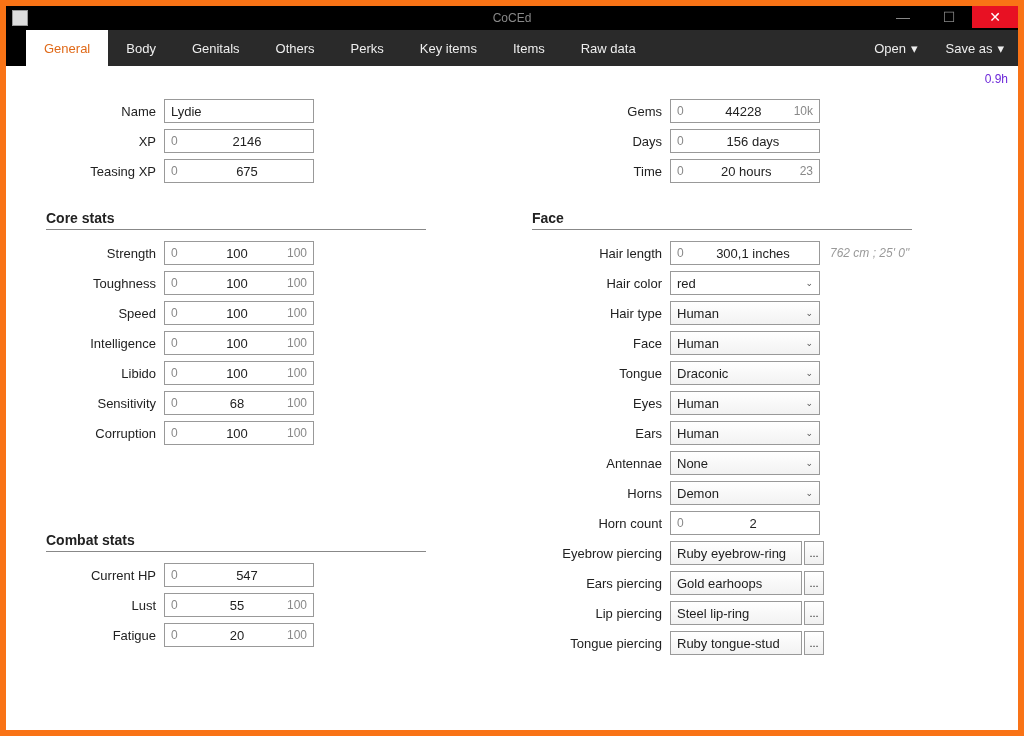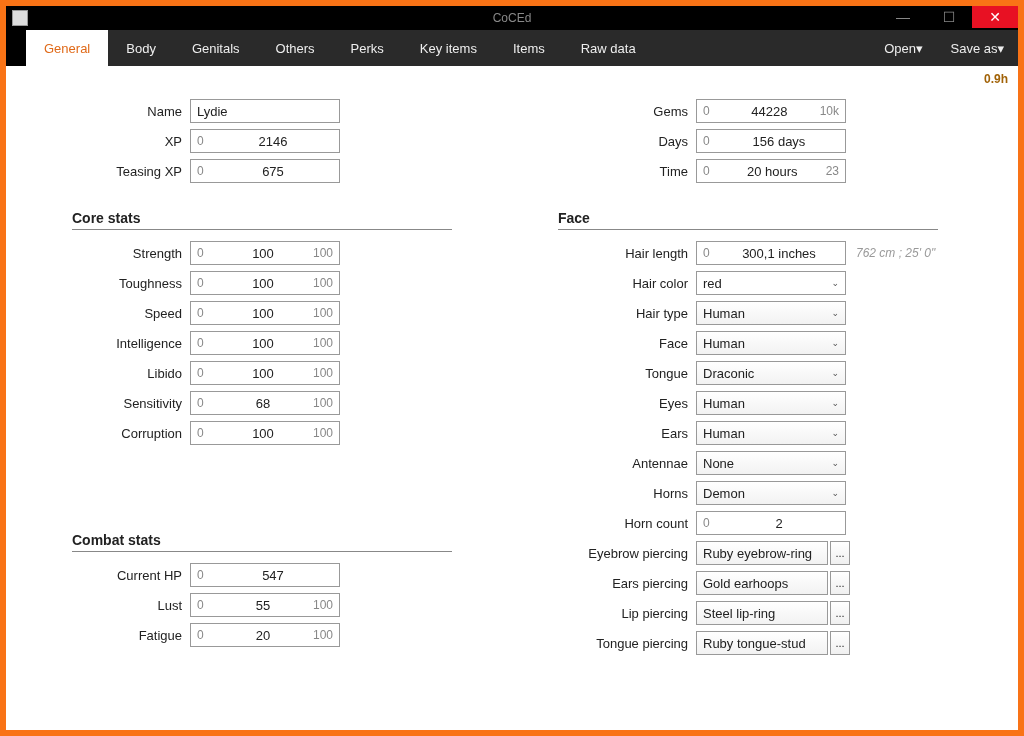--- a/index.html
+++ b/index.html
@@ -8,25 +8,25 @@
 .titlebar { height: 24px; background: #000; display: flex; align-items: center; color: #666; position: relative; }
 .titlebar .icon { width: 16px; height: 16px; margin: 0 6px; background: #ddd; border: 1px solid #999; }
 .titlebar .title { position: absolute; left: 50%; transform: translateX(-50%); font-size: 12px; color: #888; }
 .winbtns { position: absolute; right: 0; top: 0; display: flex; height: 22px; }
 .winbtn { width: 46px; display:flex; align-items:center; justify-content:center; font-size:14px; color:#888; }
 .winbtn.close { background: #e81123; color:#fff; }
 .tabstrip { height: 36px; background: #2a2a2a; display:flex; align-items: stretch; position: relative; margin-left: 20px; }
 .tab { padding: 0 18px; display:flex; align-items:center; color:#eee; font-size:13px; cursor:pointer; }
 .tab.active { background:#fff; color:#e06a19; }
 .tabstrip .spacer { flex:1; }
-.menu { display:flex; align-items:center; padding:0 14px; color:#eee; cursor:pointer; }
+.menu { display:flex; align-items:center; padding:0 14px; color:#eee; cursor:pointer; gap:5px; }
 .content { flex:1; background:#fff; padding: 30px 40px 20px 40px; overflow:auto; position:relative; }
-.version { position:absolute; top:6px; right:10px; color:#a16207; font-size:12px;font-weight:bold; }
+.version { position:absolute; top:6px; right:10px; color:#6d28d9; font-size:12px; }
 .two-col { display:flex; gap:40px; }
-.col { flex:1;margin-left:26px; }
+.col { flex:1; }
 .section-title { font-weight:600; font-size:14px; border-bottom:1px solid #888; padding-bottom:3px; margin-top:24px; margin-bottom:8px; width:380px; }
 .field-row { display:flex; align-items:center; height:30px; margin:0; }
 .field-label { width:118px; text-align:right; padding-right:8px; color:#222; }
 .input-box { border:1px solid #999; height:24px; width:150px; display:flex; align-items:center; padding:0 6px; background:#fff; position:relative; }
 .input-box .prefix { color:#888; font-size:12px; width:16px; }
 .input-box .value { flex:1; text-align:center; color:#222; }
 .input-box .suffix { color:#888; font-size:12px; text-align:left; }
 .input-box.name .value { text-align:left; }
 .select-box { border:1px solid #999; height:24px; width:150px; display:flex; align-items:center; padding:0 6px; background:linear-gradient(#fff,#f2f2f2); position:relative; cursor:pointer; }
 .select-box .sel-val { flex:1; text-align:left; }

